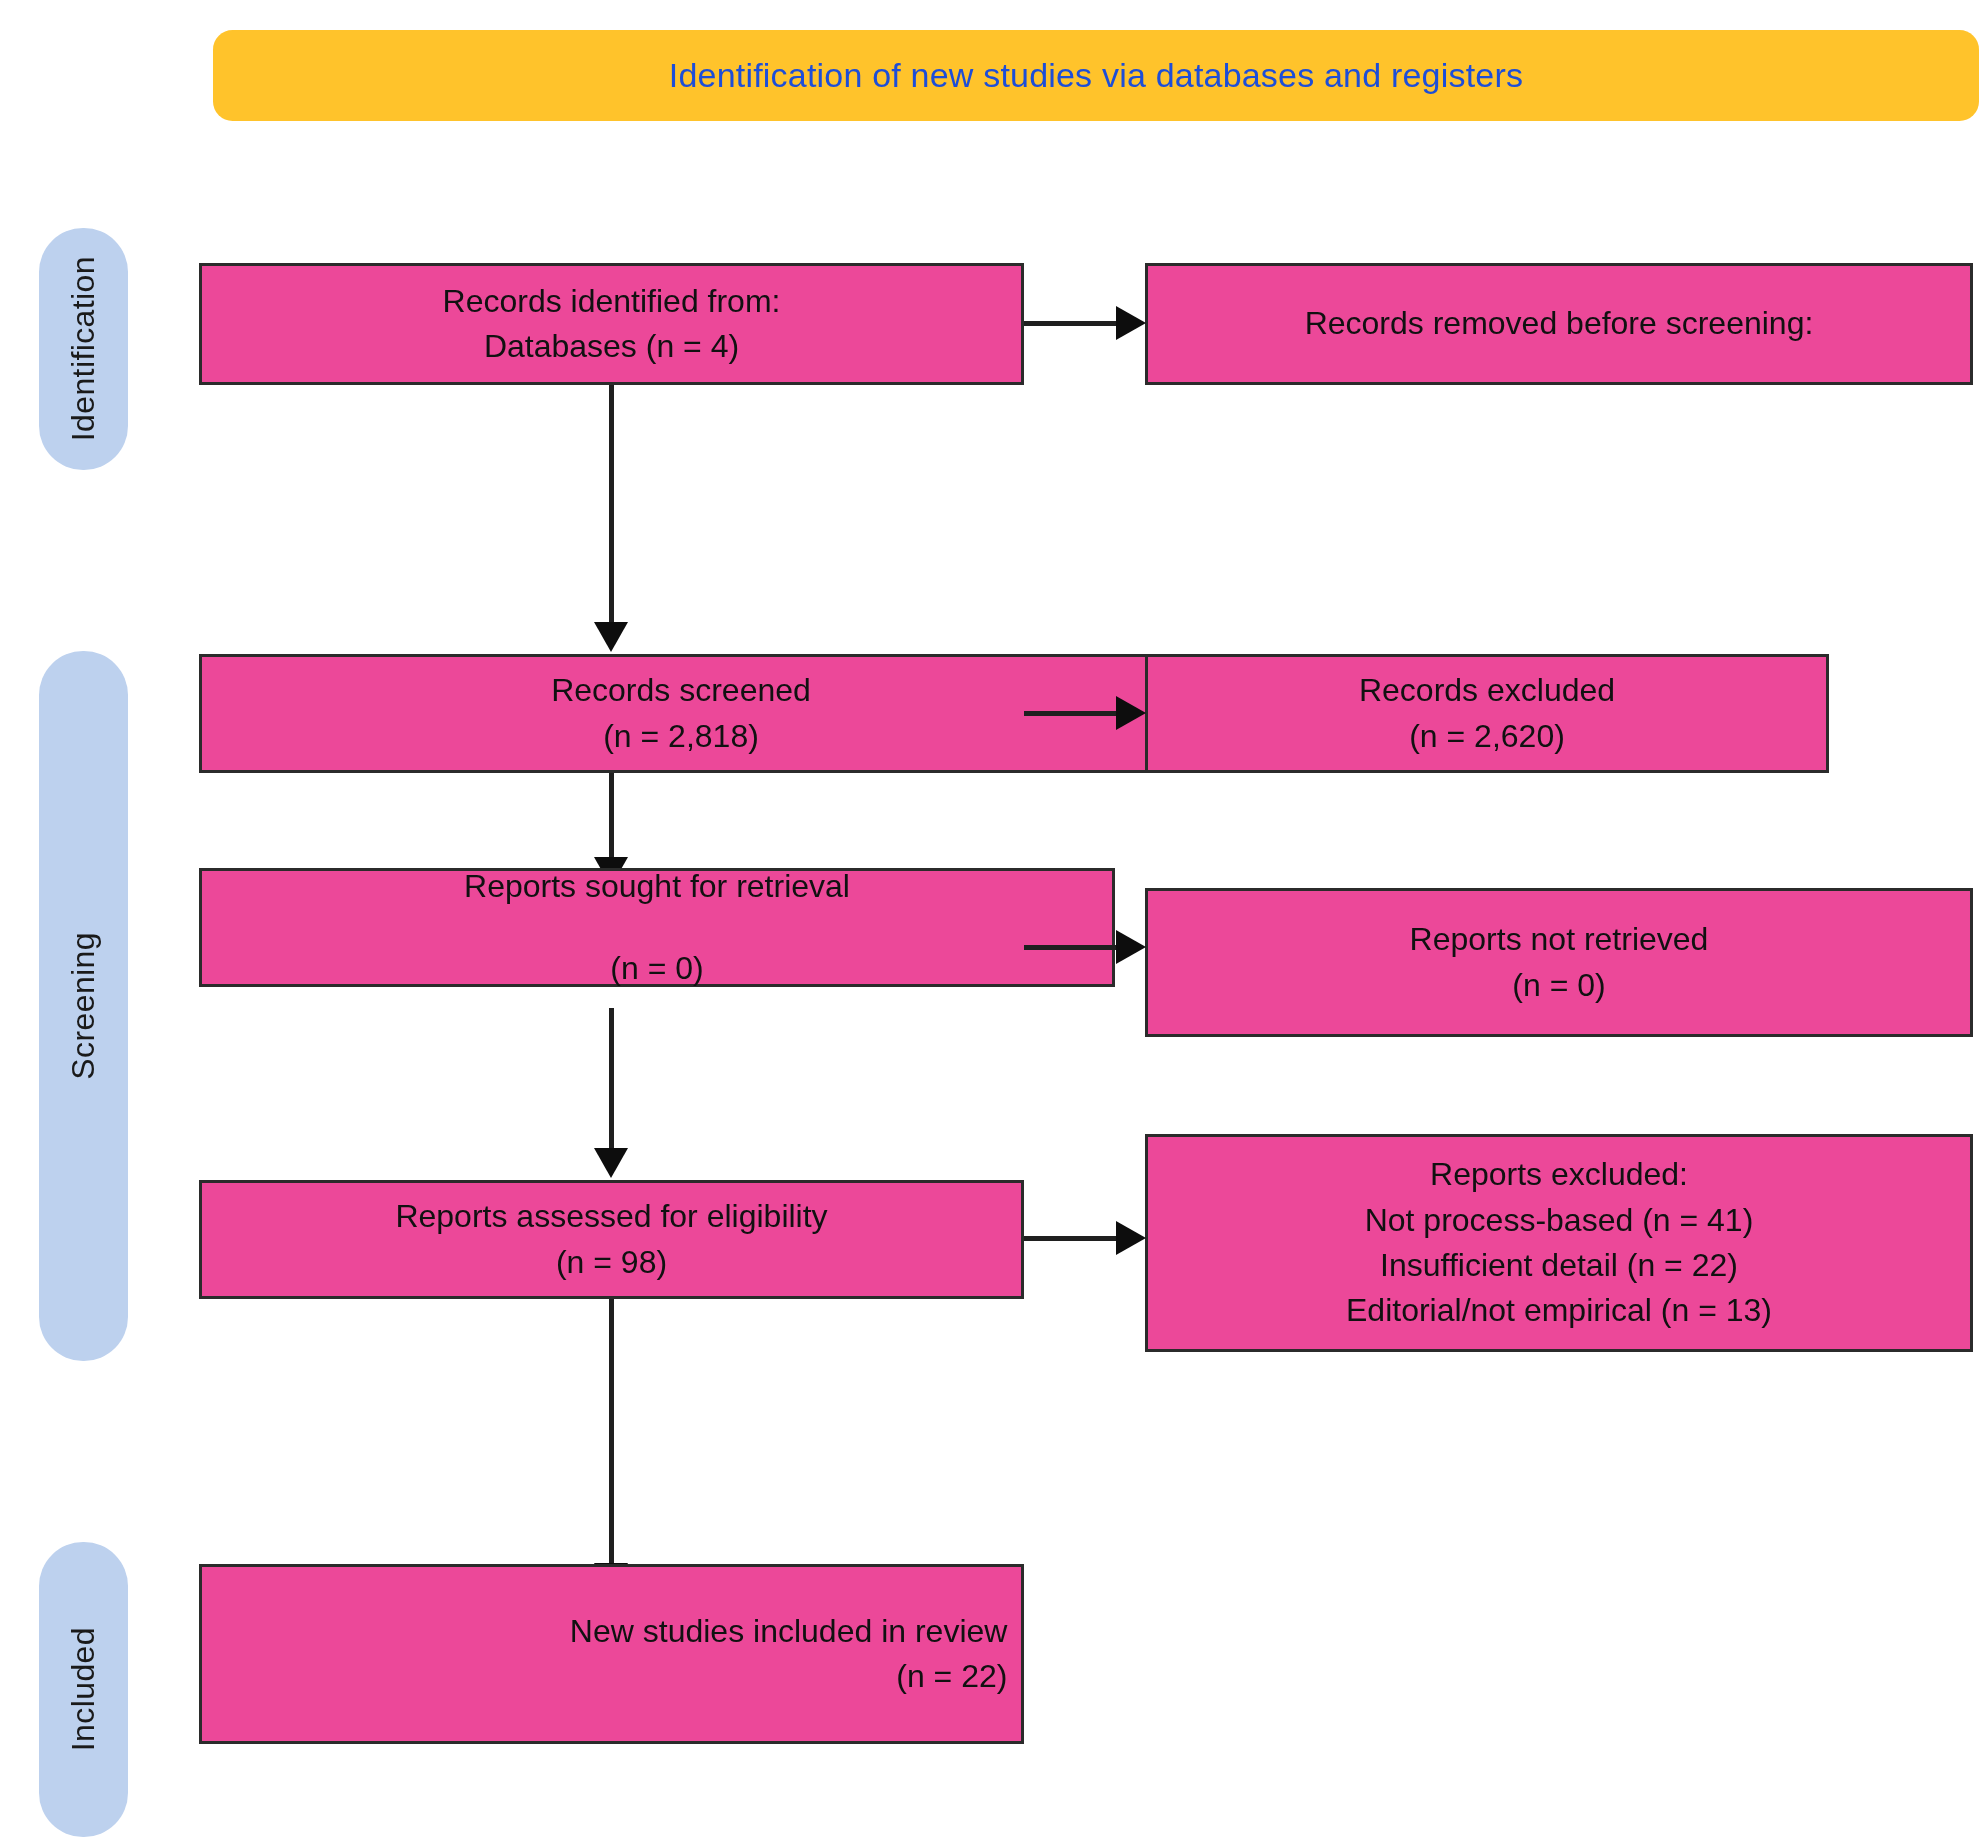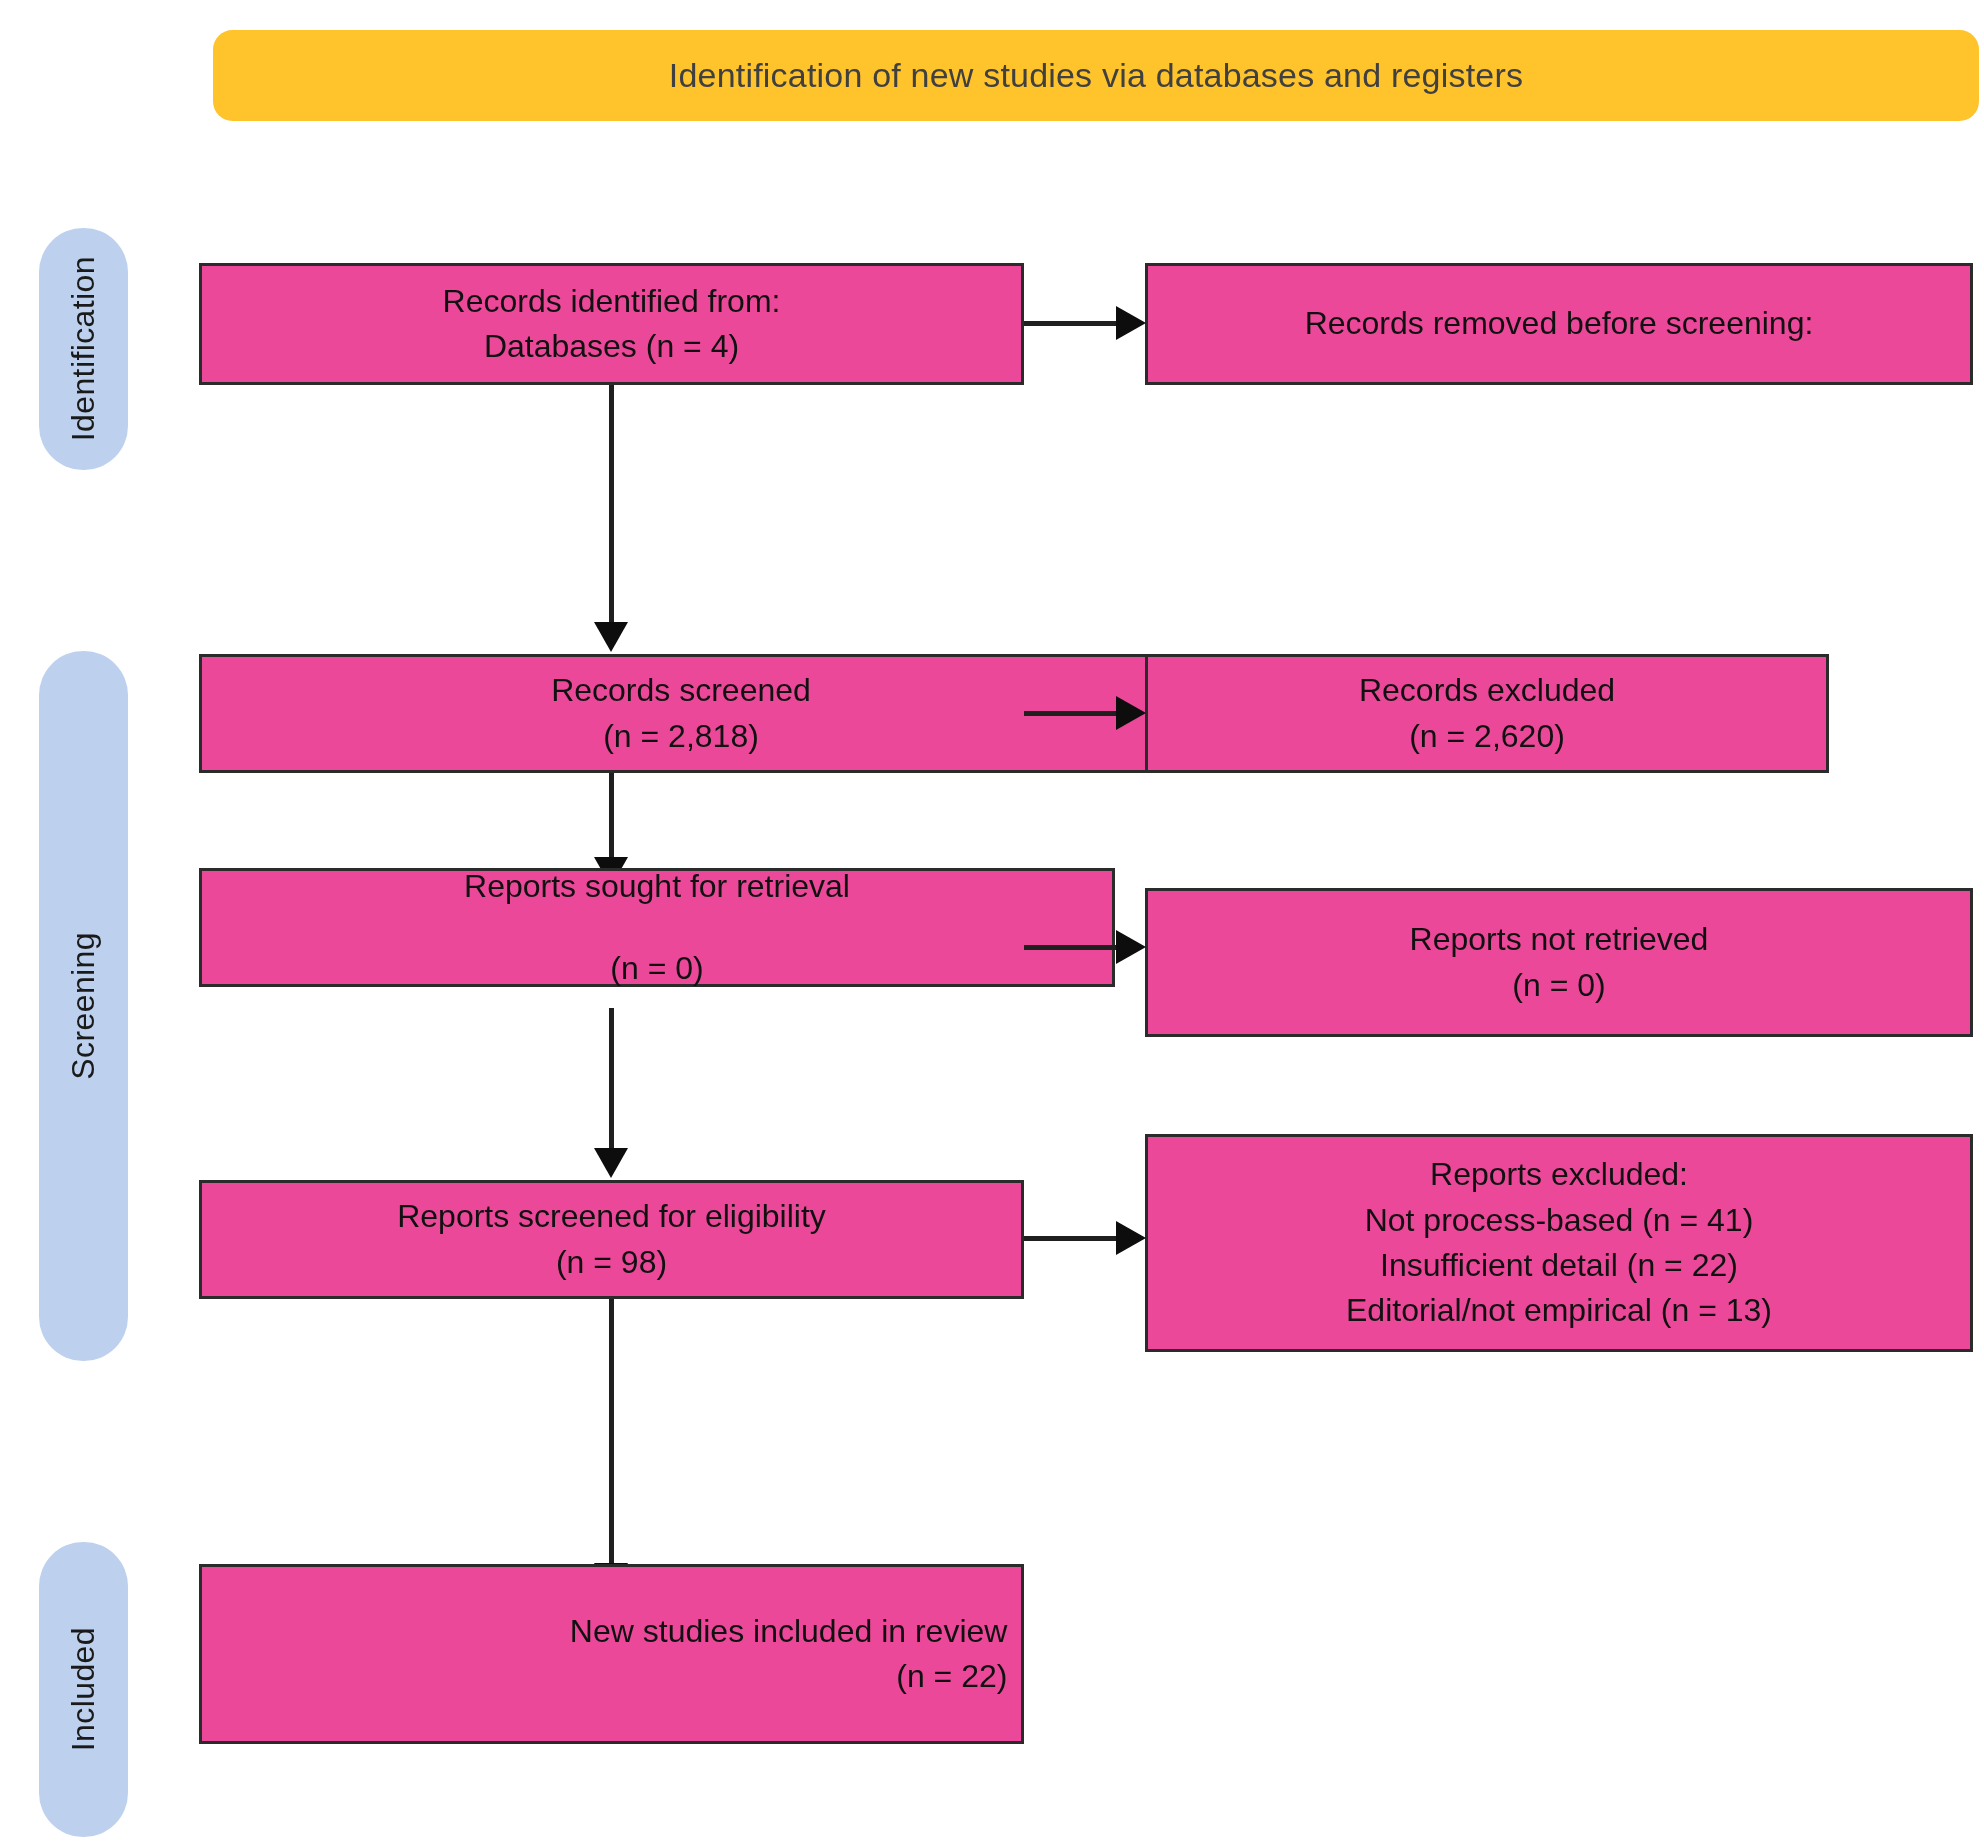--- a/index.html
+++ b/index.html
@@ -29,21 +29,21 @@
     height: 91px;
     background: #FFC32B;
     border-radius: 19.6px;
     display: flex;
     align-items: center;
     justify-content: center;
     box-sizing: border-box;
   }
   .banner-text {
     font-size: 34px;
-    color: #404040;
+    color: #1d4ed8;
     letter-spacing: 0.2px;
     white-space: nowrap;
   }
 
   
   .stage-band {
     position: absolute;
     left: 39px;
     width: 89px;
     background: #BDD1EE;
@@ -183,21 +183,21 @@
     <div class="box-line">(n = 0)</div>
   </div>
 
   <div class="conn h-line" style="left:1024px; top:945px; width:94px;"></div>
   <div class="arrow-right" style="left:1116px; top:930px;"></div>
 
   <div class="conn v-line" style="left:609px; top:1008px; height:142px;"></div>
   <div class="arrow-down" style="left:594px; top:1148px;"></div>
 
   <div class="box" id="box-assessed">
-    <div class="box-line">Reports screened for eligibility</div>
+    <div class="box-line">Reports assessed for eligibility</div>
     <div class="box-line">(n = 98)</div>
   </div>
 
   <div class="box" id="box-repexcluded">
     <div class="box-line">Reports excluded:</div>
     <div class="box-line">Not process-based (n = 41)</div>
     <div class="box-line">Insufficient detail (n = 22)</div>
     <div class="box-line">Editorial/not empirical (n = 13)</div>
   </div>
 

